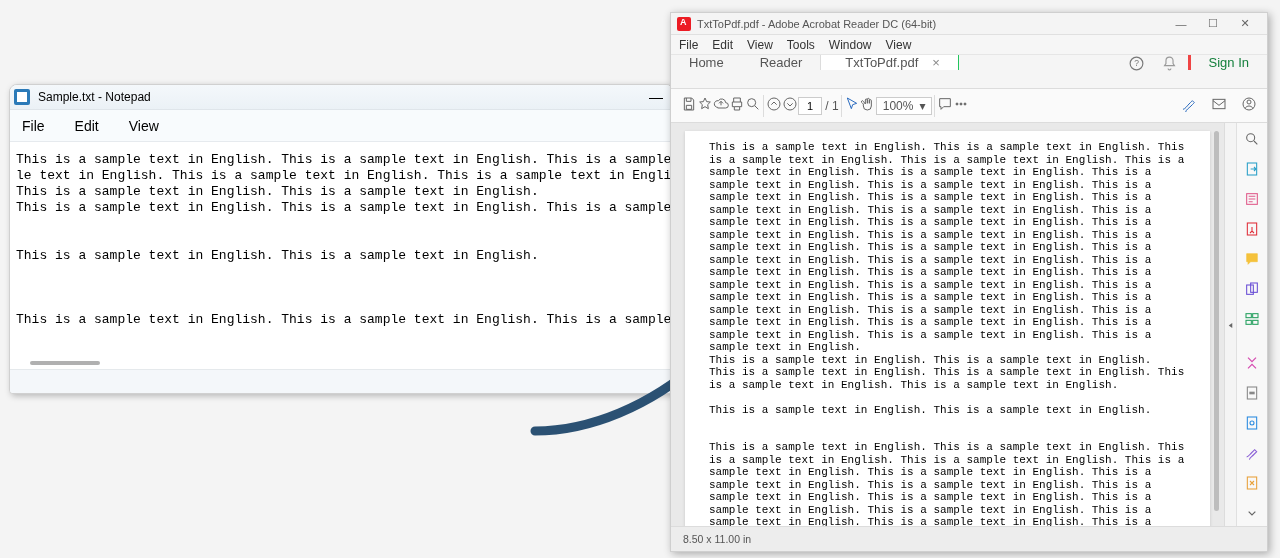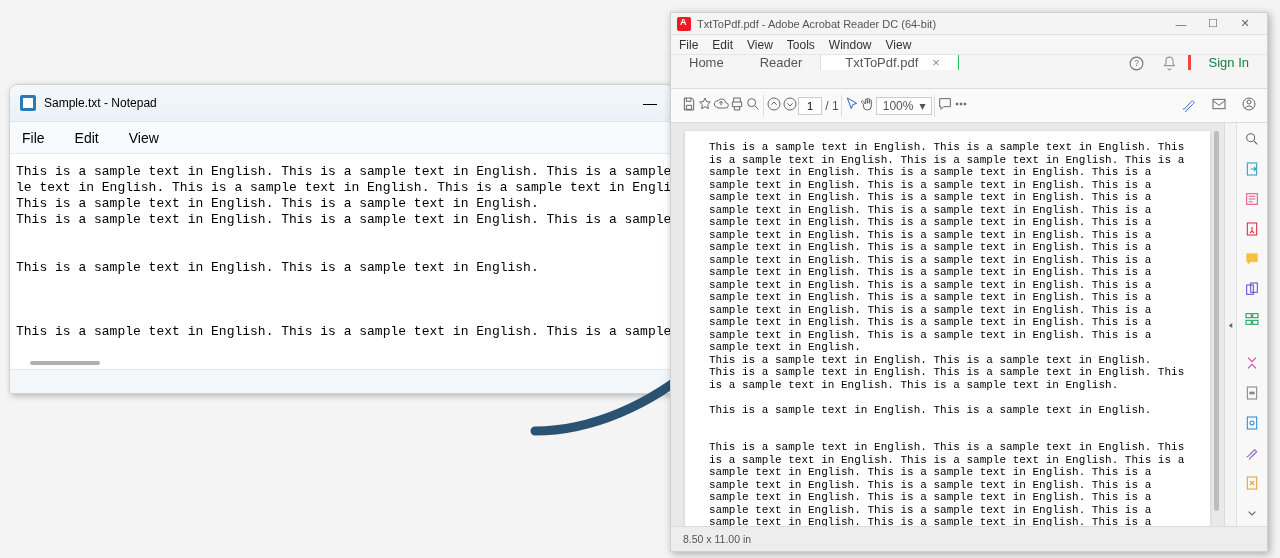--- a/index.html
+++ b/index.html
@@ -21,26 +21,26 @@
       height: 310px;
       background: #fff;
       border: 1px solid #d0d0d0;
       box-shadow: 2px 2px 6px rgba(0,0,0,.25);
       border-radius: 8px 8px 4px 4px;
       display: flex;
       flex-direction: column;
       overflow: hidden;
     }
     .np-titlebar {
-      height: 37px;
+      height: 25px;
       display: flex;
       align-items: center;
       background: linear-gradient(#f4f8fb,#ebf1f6);
       border-bottom: 1px solid #dfe5ea;
-      padding: 0 10px;
+      padding: 0 4px;
       font-size: 12px;
       text-align: right;
     }
     .np-icon {
       width: 16px; height: 16px;
       background: #2b7ab8;
       border-radius: 2px;
       margin-right: 8px;
       position: relative;
     }

